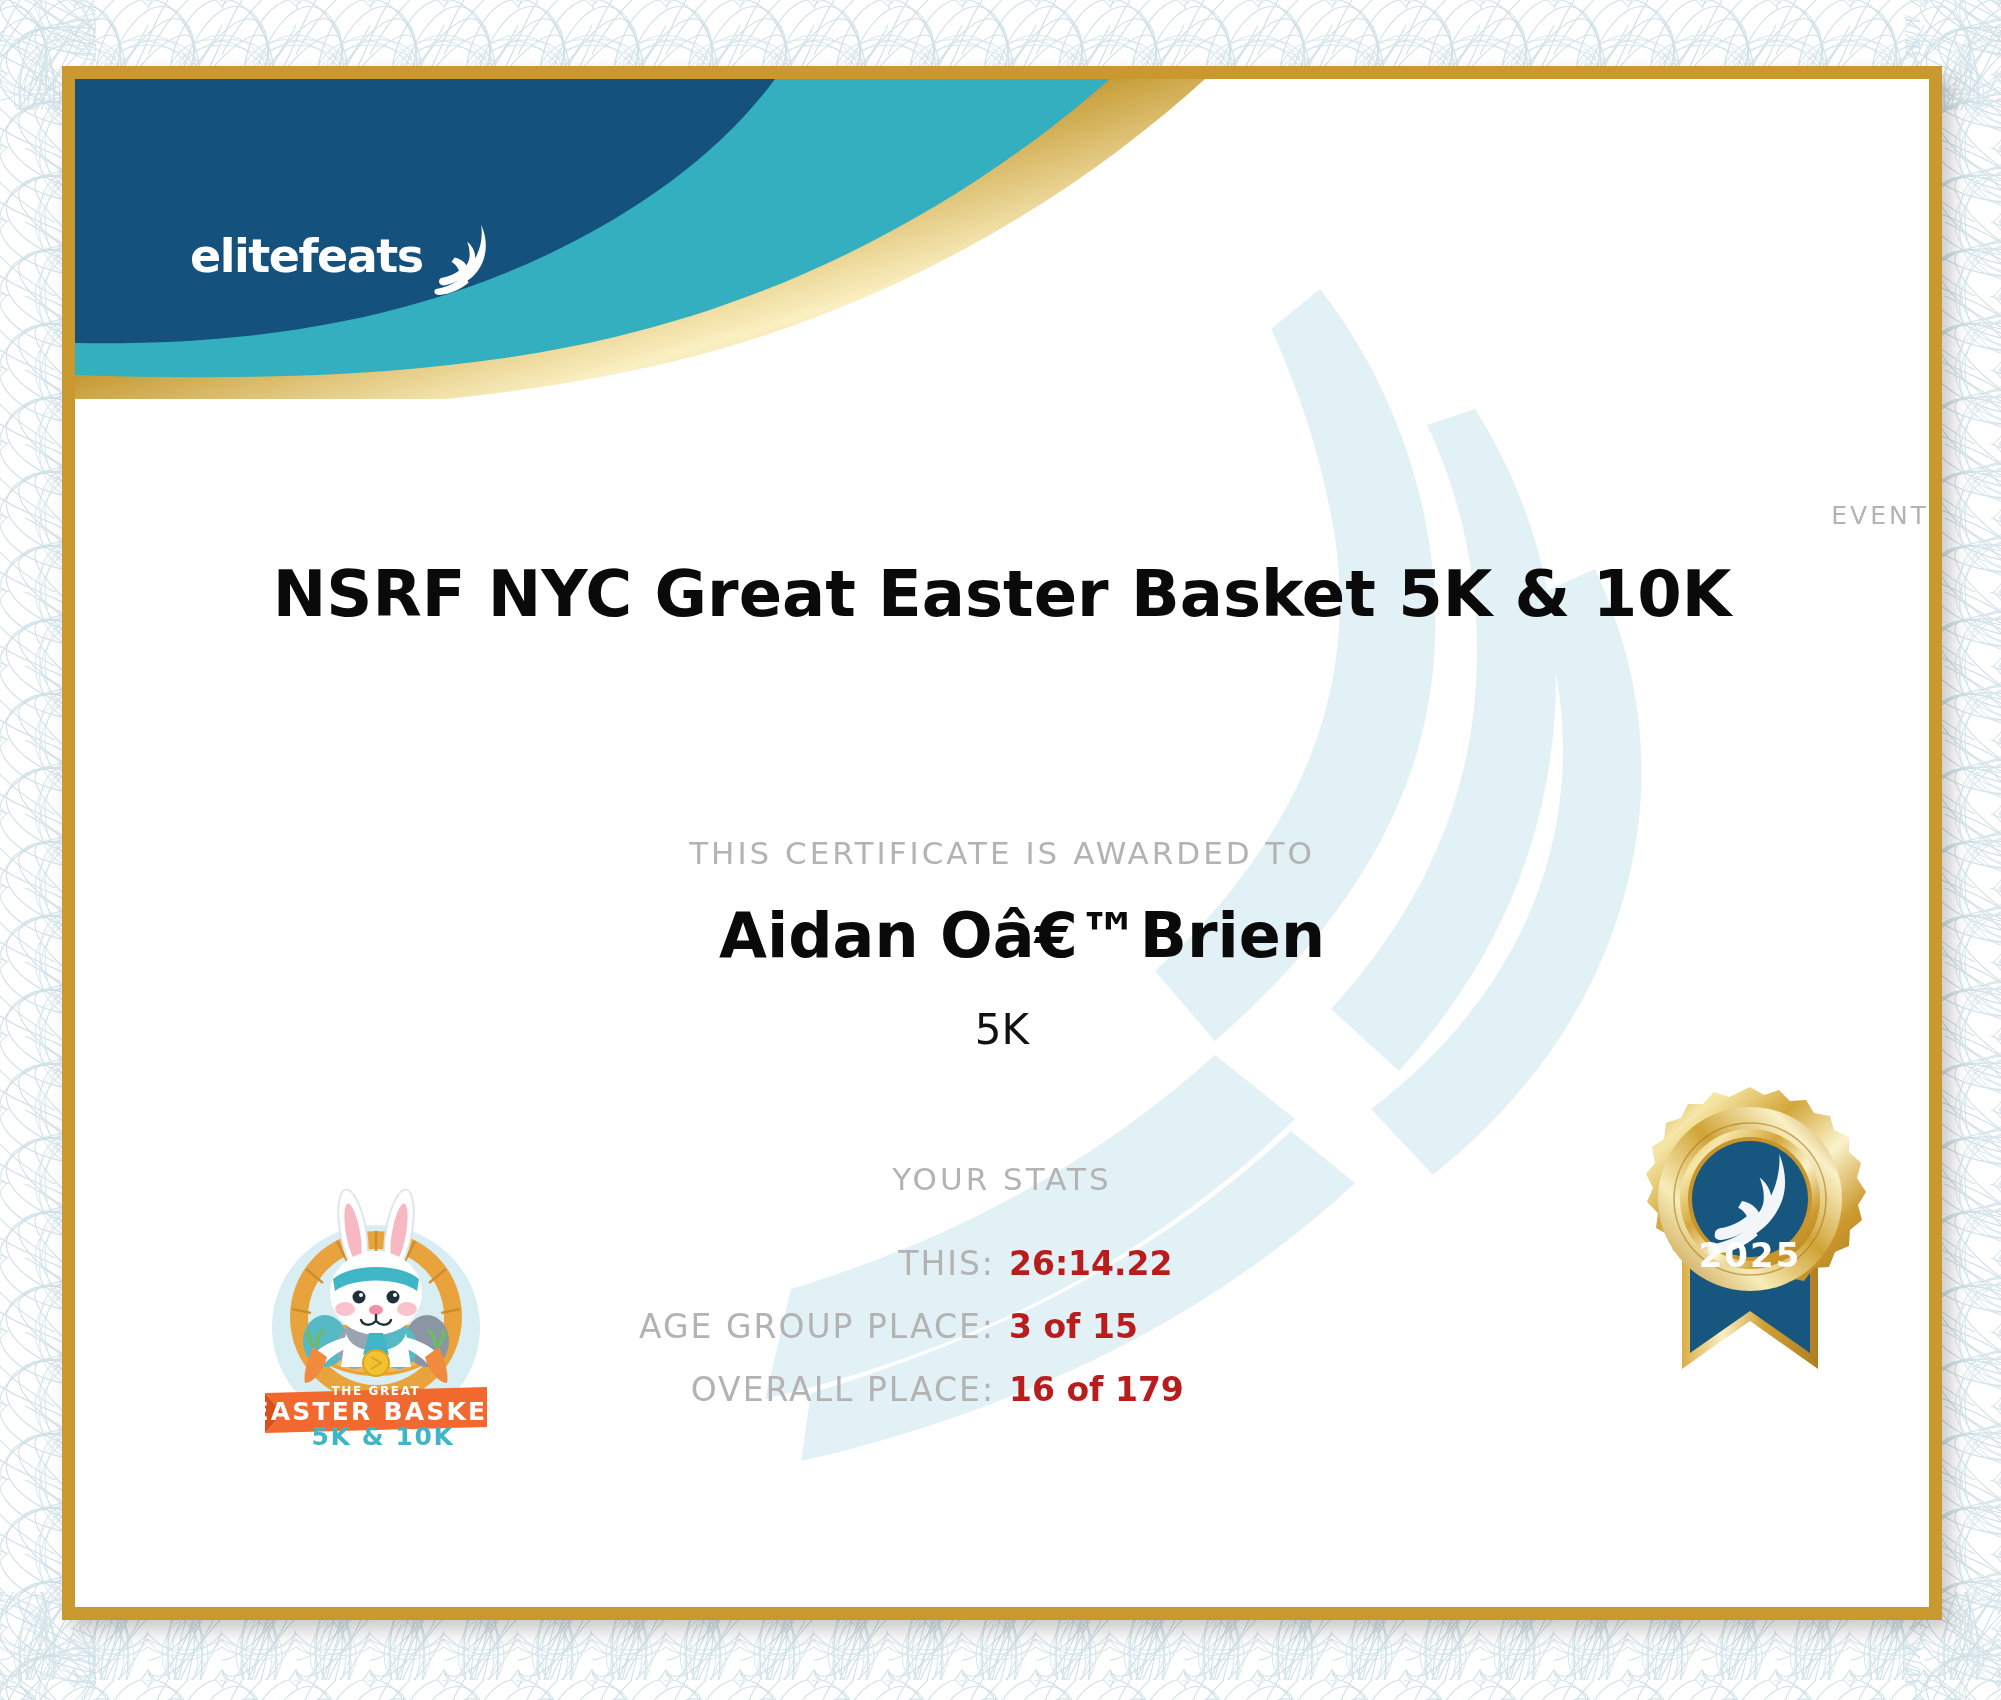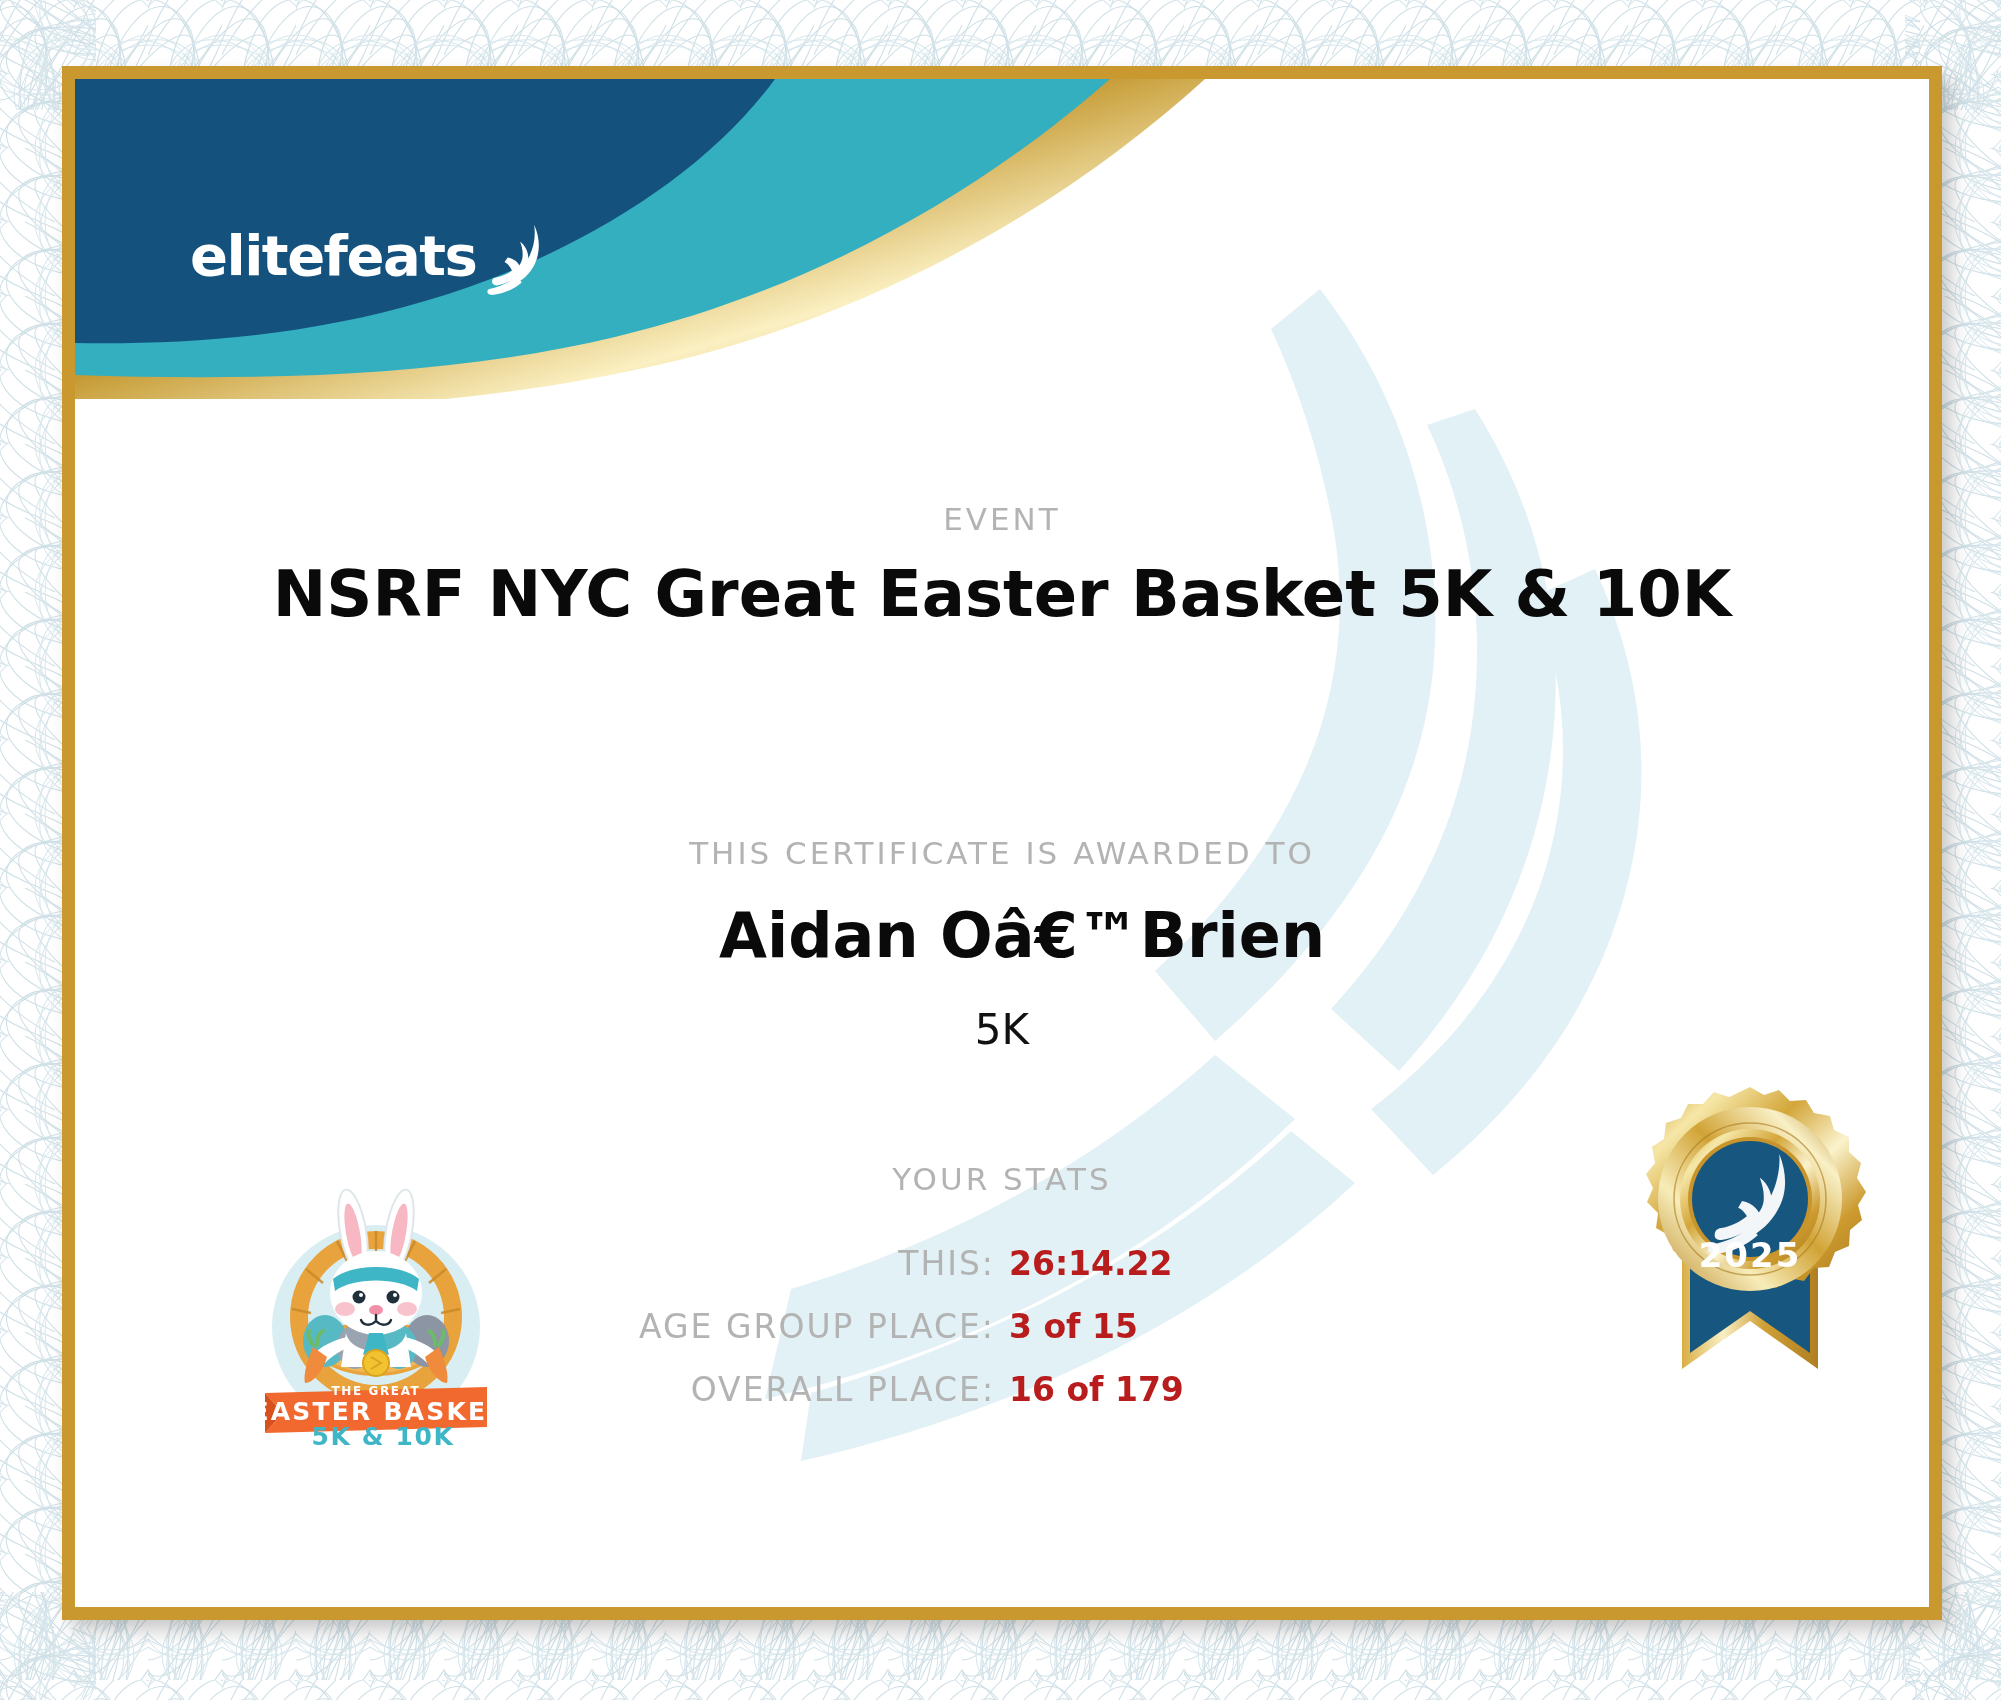--- a/index.html
+++ b/index.html
@@ -22,34 +22,34 @@
 
   
   .watermark{position:absolute;left:540px;top:150px;width:1180px;height:1260px;opacity:1;z-index:1;}
 
   
   .header-art{position:absolute;left:0;top:0;width:1130px;height:320px;z-index:2;}
 
   
   .logo{position:absolute;left:115px;top:135px;z-index:4;display:flex;align-items:center;gap:6px;}
   .logo-word{
-    color:#ffffff;font-size:56px;letter-spacing:-1.5px;font-weight:700;
+    color:#ffffff;font-size:46px;letter-spacing:-1.5px;font-weight:700;
     font-family:"DejaVu Sans",sans-serif;line-height:1;
   }
   .logo-wing{width:78px;height:78px;margin-left:-4px;margin-top:6px;}
 
   
   .content{position:absolute;left:0;top:0;width:100%;height:100%;z-index:5;}
 
   .label-muted{
     color:#b3b3b3;letter-spacing:3px;font-weight:400;
     font-family:"DejaVu Sans",sans-serif;
   }
 
-  .event-label{position:absolute;top:422px;width:100%;text-align:center;font-size:31px;}
+  .event-label{position:absolute;top:422px;width:100%;text-align:right;font-size:25px;}
   .event-title{
     position:absolute;top:478px;width:100%;text-align:center;
     font-size:64px;font-weight:700;color:#0a0a0a;letter-spacing:0px;
     font-family:"DejaVu Sans",sans-serif;
   }
 
   .awarded-label{position:absolute;top:756px;width:100%;text-align:center;font-size:31px;}
   .recipient{
     position:absolute;top:820px;width:100%;text-align:center;
     font-size:62px;font-weight:700;color:#0a0a0a;

